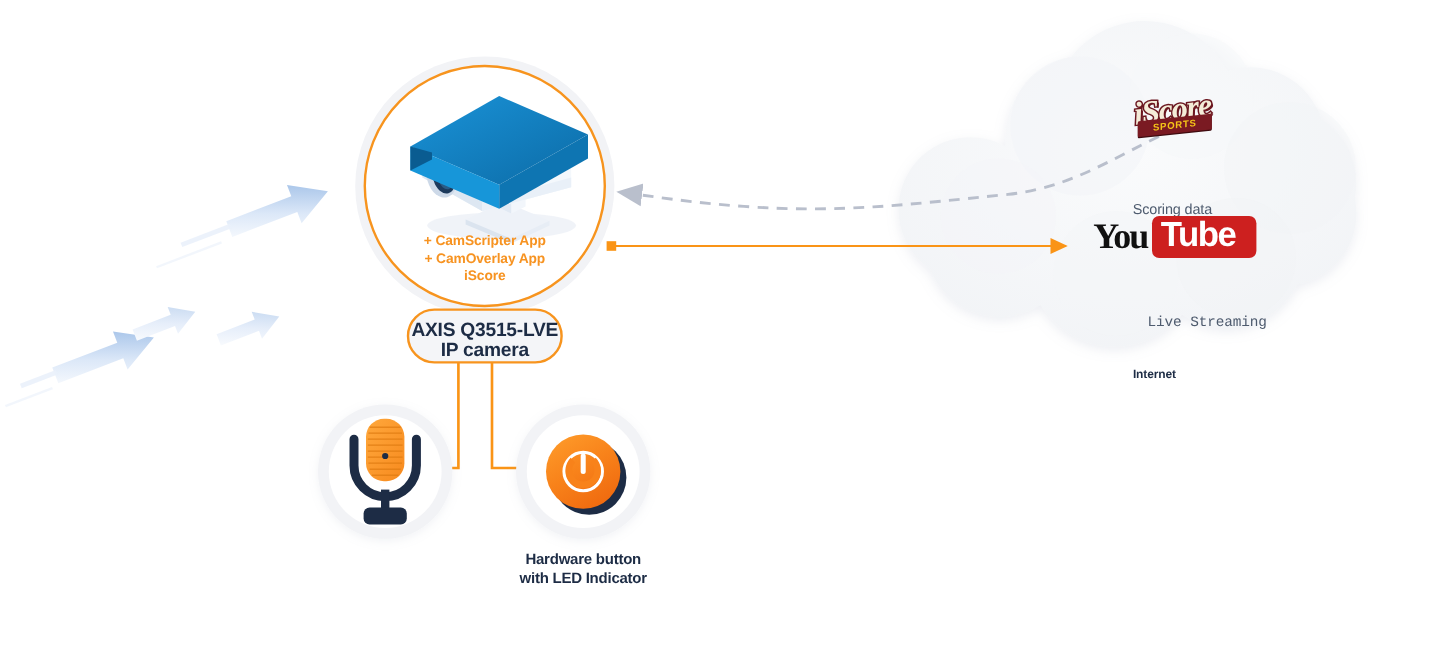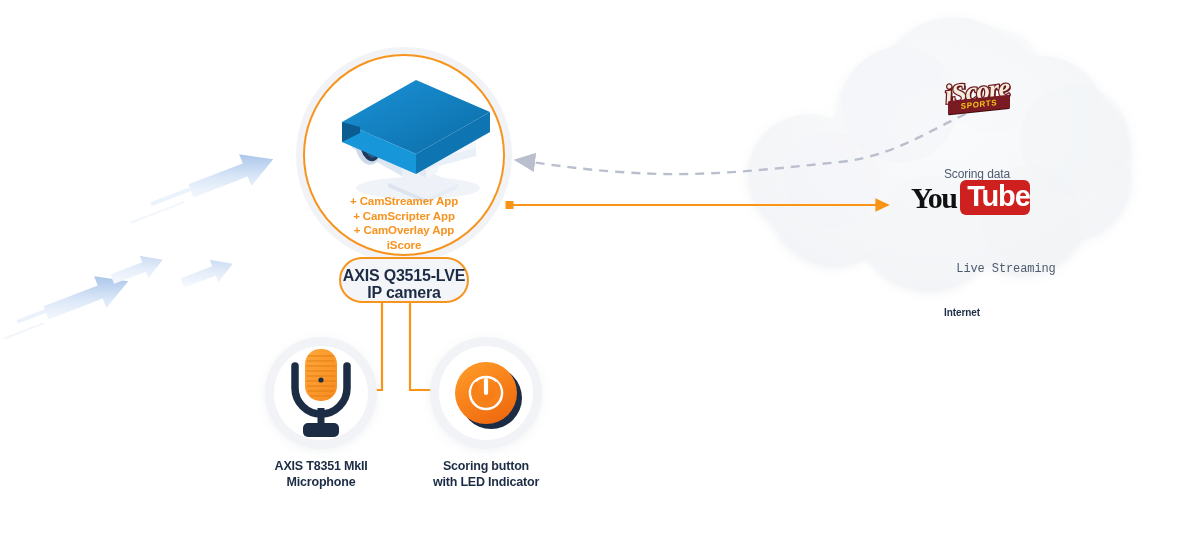--- a/index.html
+++ b/index.html
@@ -73,21 +73,21 @@
 
   
   .yt{position:absolute;display:flex;align-items:center;}
   .yt-you{
     font-family:Liberation Serif, serif;
     font-size:30px;font-weight:bold;color:#111111;
     letter-spacing:-1.6px;line-height:30px;
   }
   .yt-tube{
     background:#cd201f;border-radius:6px;
-    padding:1px 0 3px 7px;margin-left:4px;
+    padding:1px 17px 3px 7px;margin-left:4px;
     font-family:"Liberation Sans", sans-serif;
     font-size:29px;font-weight:bold;color:#ffffff;
     letter-spacing:-1.2px;line-height:31px;
   }
 </style>
 </head>
 <body>
 
 <div class="stage">
 
@@ -270,38 +270,33 @@
       <circle cx="491" cy="398" r="31" fill="#1d2c45"></circle>
       <circle cx="486" cy="393" r="31" fill="url(#gPower)"></circle>
       <circle cx="486" cy="393" r="16" fill="none" stroke="#ffffff" stroke-width="2.6"></circle>
       <path d="M486,380 L486,393" fill="none" stroke="#ffffff" stroke-width="4.2" stroke-linecap="round"></path>
       <path d="M477.5,383.5 a12 12 0 1 0 17 0" fill="none" stroke="#f8821a" stroke-width="5.5"></path>
     </g>
 
   </svg>
 
   <div class="txt app-lines" style="left:294px;top:194px;">
-    <div>+ CamStreamer App</div>
     <div>+ CamScripter App</div>
     <div>+ CamOverlay App</div>
     <div>iScore</div>
   </div>
 
   <div class="txt pill-label" style="left:339px;top:267px;">
     <div>AXIS Q3515-LVE</div>
     <div>IP camera</div>
   </div>
 
-  <div class="txt node-label" style="left:221px;top:458px;width:200px;">
-    <div>AXIS T8351 MkII</div>
-    <div>Microphone</div>
-  </div>
 
   <div class="txt node-label" style="left:386px;top:458px;width:200px;">
-    <div>Scoring button</div>
+    <div>Hardware button</div>
     <div>with LED Indicator</div>
   </div>
 
   <div class="iscore" style="left:924px;top:76px;">
     <div class="iscore-word">iScore</div>
     <div class="iscore-banner">
       <span>SPORTS</span>
     </div>
   </div>
   <div class="txt cloud-caption" style="left:897px;top:123px;width:160px;">Scoring data</div>

